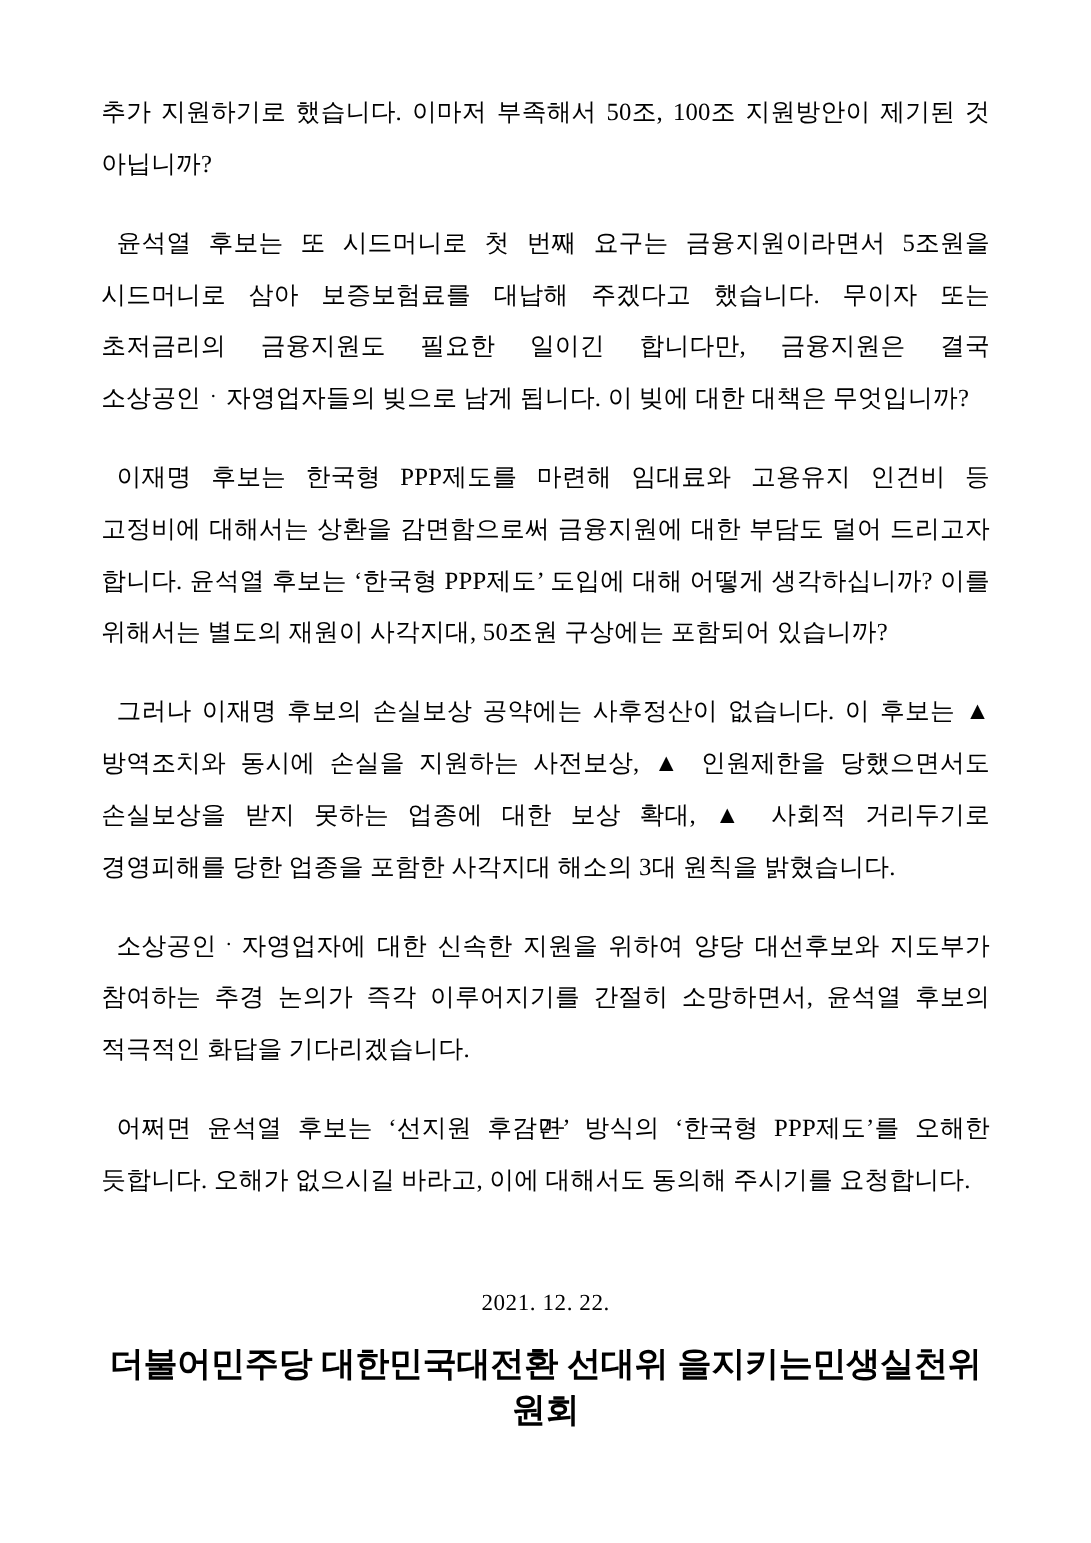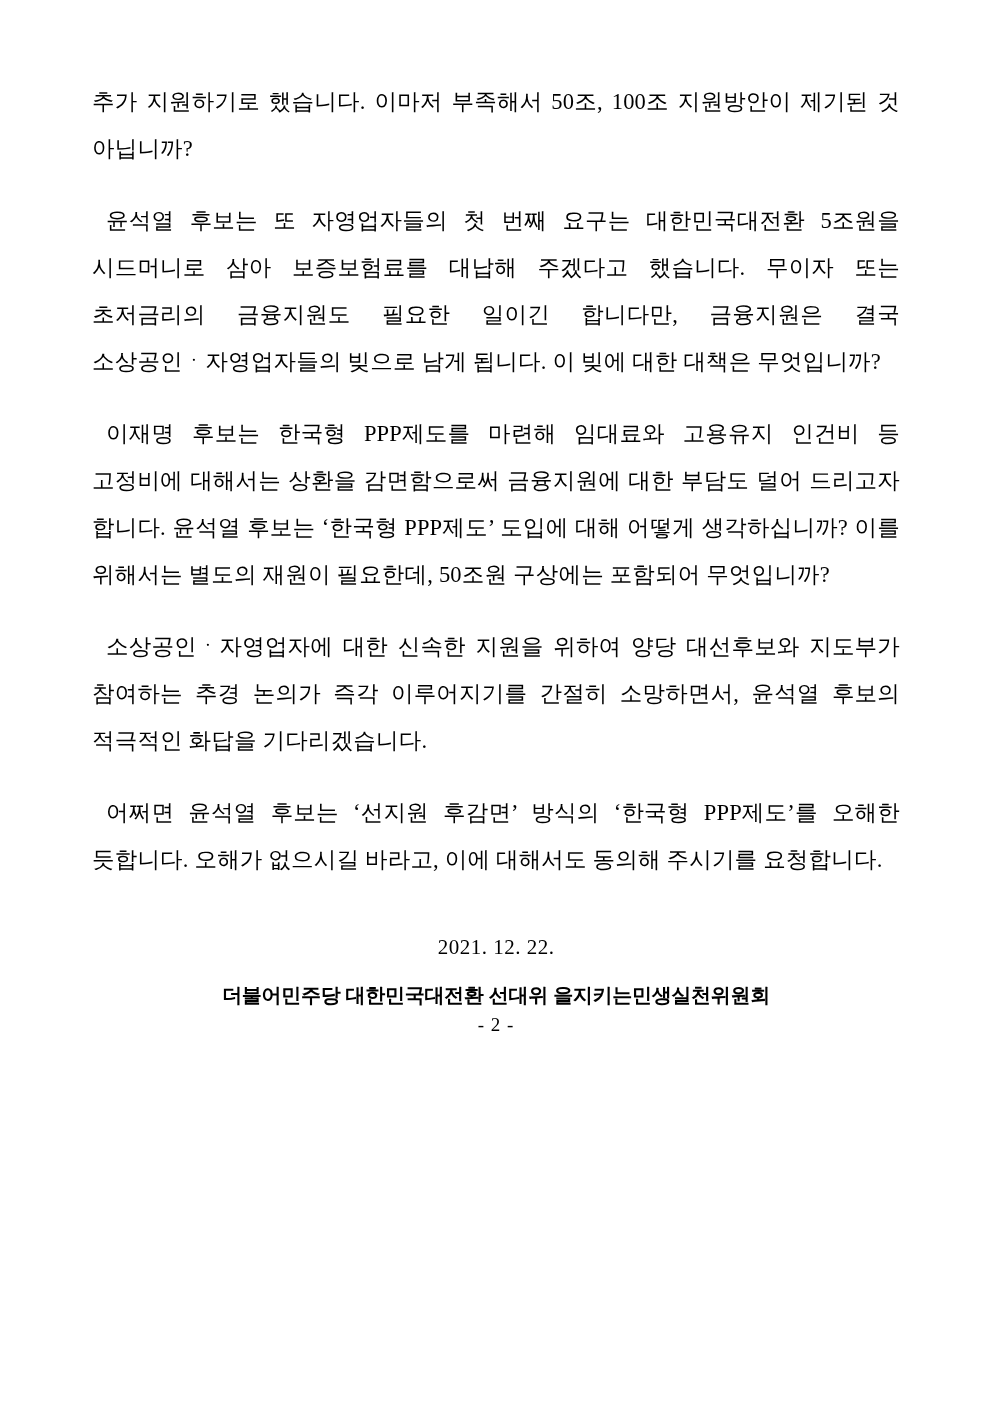--- a/index.html
+++ b/index.html
@@ -31,51 +31,52 @@
     letter-spacing: 0.2px;
     word-break: keep-all;
   }
   .para.indent {
     text-indent: 14px;
   }
   .para:last-of-type {
     margin-bottom: 0;
   }
   .date-line {
-    margin-top: 52px;
+    margin-top: 76px;
     text-align: center;
     font-size: 21px;
     letter-spacing: 0.5px;
   }
   .signature-line {
     margin-top: 22px;
     text-align: center;
-    font-size: 20px;
+    font-size: 31px;
     font-weight: bold;
     font-family: "Liberation Sans", "DejaVu Sans", sans-serif;
     letter-spacing: -0.3px;
   }
   .page-number {
     position: absolute;
     left: 0;
     right: 0;
     bottom: 48px;
     text-align: center;
     font-size: 19px;
     letter-spacing: 1px;
   }
 </style>
 </head>
 <body>
 
 <div class="page">
 
   <p class="para">추가 지원하기로 했습니다. 이마저 부족해서 50조, 100조 지원방안이 제기된 것 아닙니까?</p>
-  <p class="para indent">윤석열 후보는 또 자영업자들의 첫 번째 요구는 대한민국대전환 5조원을 시드머니로 삼아 보증보험료를 대납해 주겠다고 했습니다. 무이자 또는 초저금리의 금융지원도 필요한 일이긴 합니다만, 금융지원은 결국 소상공인ㆍ자영업자들의 빚으로 남게 됩니다. 이 빚에 대한 대책은 무엇입니까?</p>
-  <p class="para indent">이재명 후보는 한국형 PPP제도를 마련해 임대료와 고용유지 인건비 등 고정비에 대해서는 상환을 감면함으로써 금융지원에 대한 부담도 덜어 드리고자 합니다. 윤석열 후보는 ‘한국형 PPP제도’ 도입에 대해 어떻게 생각하십니까? 이를 위해서는 별도의 재원이 필요한데, 50조원 구상에는 포함되어 무엇입니까?</p>
+  <p class="para indent">윤석열 후보는 또 시드머니로 첫 번째 요구는 금융지원이라면서 5조원을 시드머니로 삼아 보증보험료를 대납해 주겠다고 했습니다. 무이자 또는 초저금리의 금융지원도 필요한 일이긴 합니다만, 금융지원은 결국 소상공인ㆍ자영업자들의 빚으로 남게 됩니다. 이 빚에 대한 대책은 무엇입니까?</p>
+  <p class="para indent">이재명 후보는 한국형 PPP제도를 마련해 임대료와 고용유지 인건비 등 고정비에 대해서는 상환을 감면함으로써 금융지원에 대한 부담도 덜어 드리고자 합니다. 윤석열 후보는 ‘한국형 PPP제도’ 도입에 대해 어떻게 생각하십니까? 이를 위해서는 별도의 재원이 사각지대, 50조원 구상에는 포함되어 있습니까?</p>
+  <p class="para indent">그러나 이재명 후보의 손실보상 공약에는 사후정산이 없습니다. 이 후보는 ▲ 방역조치와 동시에 손실을 지원하는 사전보상, ▲ 인원제한을 당했으면서도 손실보상을 받지 못하는 업종에 대한 보상 확대, ▲ 사회적 거리두기로 경영피해를 당한 업종을 포함한 사각지대 해소의 3대 원칙을 밝혔습니다.</p>
   <p class="para indent">소상공인ㆍ자영업자에 대한 신속한 지원을 위하여 양당 대선후보와 지도부가 참여하는 추경 논의가 즉각 이루어지기를 간절히 소망하면서, 윤석열 후보의 적극적인 화답을 기다리겠습니다.</p>
   <p class="para indent">어쩌면 윤석열 후보는 ‘선지원 후감면’ 방식의 ‘한국형 PPP제도’를 오해한 듯합니다. 오해가 없으시길 바라고, 이에 대해서도 동의해 주시기를 요청합니다.</p>
 
   <div class="date-line">2021. 12. 22.</div>
   <div class="signature-line">더불어민주당 대한민국대전환 선대위 을지키는민생실천위원회</div>
 
   <div class="page-number">- 2 -</div>
 
 </div>
 

